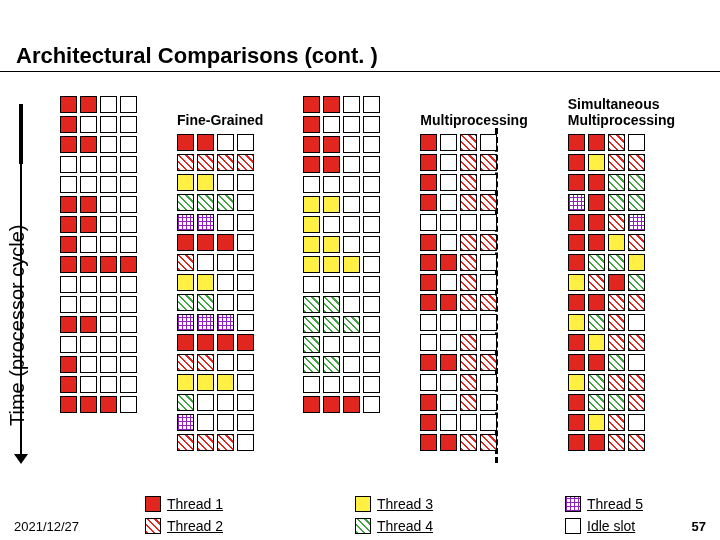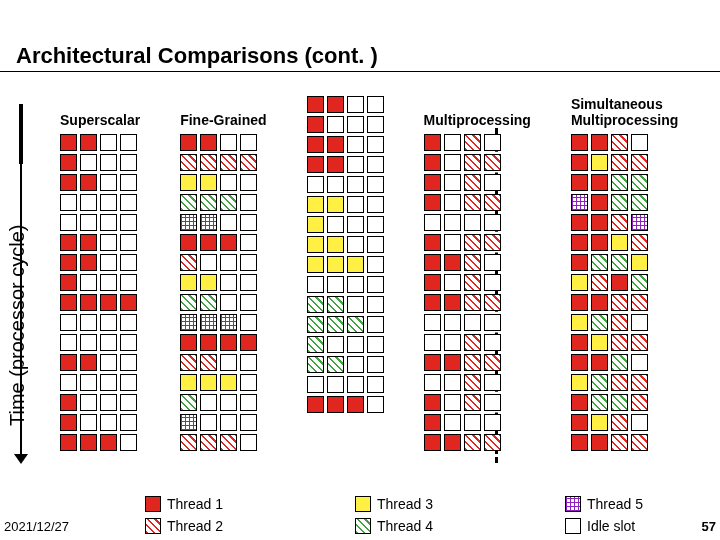--- a/index.html
+++ b/index.html
@@ -15,23 +15,23 @@
   .cols { position: absolute; left: 60px; top: 20px; display: flex; gap: 40px; }
   .col { display: flex; flex-direction: column; }
   .col-header { font-size: 14px; font-weight: bold; text-align: left; white-space: nowrap; margin-bottom: 6px; min-height: 32px; display: flex; align-items: flex-end; }
   .col-header.two { flex-direction: column; align-items: flex-start; justify-content: flex-end; }
   .grid { display: flex; flex-direction: column; gap: 3px; }
   .row { display: flex; gap: 3px; }
   .cell { width: 17px; height: 17px; border: 1px solid #000; }
   .dashed-sep { position: absolute; left: 495px; top: 52px; width: 0; height: 335px; border-left: 3px dashed #000; }
   .legend { position: absolute; left: 145px; top: 420px; display: flex; flex-direction: column; gap: 6px; font-size: 14px; }
   .legend-row { display: flex; gap: 60px; align-items: center; }
-  .legend-item { display: flex; gap: 6px; align-items: center; width: 150px; }
+  .legend-item { display: flex; gap: 6px; align-items: center; width: 150px; text-decoration: underline; }
   .legend-sw { width: 16px; height: 16px; border: 1px solid #000; }
-  .footer { position: absolute; bottom: 6px; left: 0; width: 720px; display: flex; justify-content: space-between; padding: 0 4px; font-size: 13px; align-items: center; }
+  .footer { position: absolute; bottom: 6px; left: 0; width: 720px; display: flex; justify-content: space-between; padding: 0 14px; font-size: 13px; align-items: center; }
   .footer .page { font-weight: bold; color: #000000; }
   .footer .center { color: #003080; font-weight: bold; }
   
   .t1 { background: #e0261e; }
   .t3 { background: #fff043; }
   .idle { background: #fff; }
   
   .t2 { background: repeating-linear-gradient(45deg, #e0261e 0 2px, #fff 2px 5px); }
   .t4 { background: repeating-linear-gradient(45deg, #3fa33f 0 2px, #fff 2px 5px); }
   .t5 { background:
@@ -46,21 +46,20 @@
 <div class="hr"></div>
 
 <div class="content">
   <div class="y-axis-wrap">
     <div class="y-axis-label">Time (processor cycle)</div>
   </div>
   <div class="arrow-down"></div>
   <div class="dashed-sep"></div>
   <div class="cols" id="cols">
       <div class="col">
-        <div class="col-header">Superscalar</div>
         <div class="grid">
           <div class="row">
             <div class="cell t1"></div>
             <div class="cell t1"></div>
             <div class="cell idle"></div>
             <div class="cell idle"></div>
           </div>
           <div class="row">
             <div class="cell t1"></div>
             <div class="cell idle"></div>

